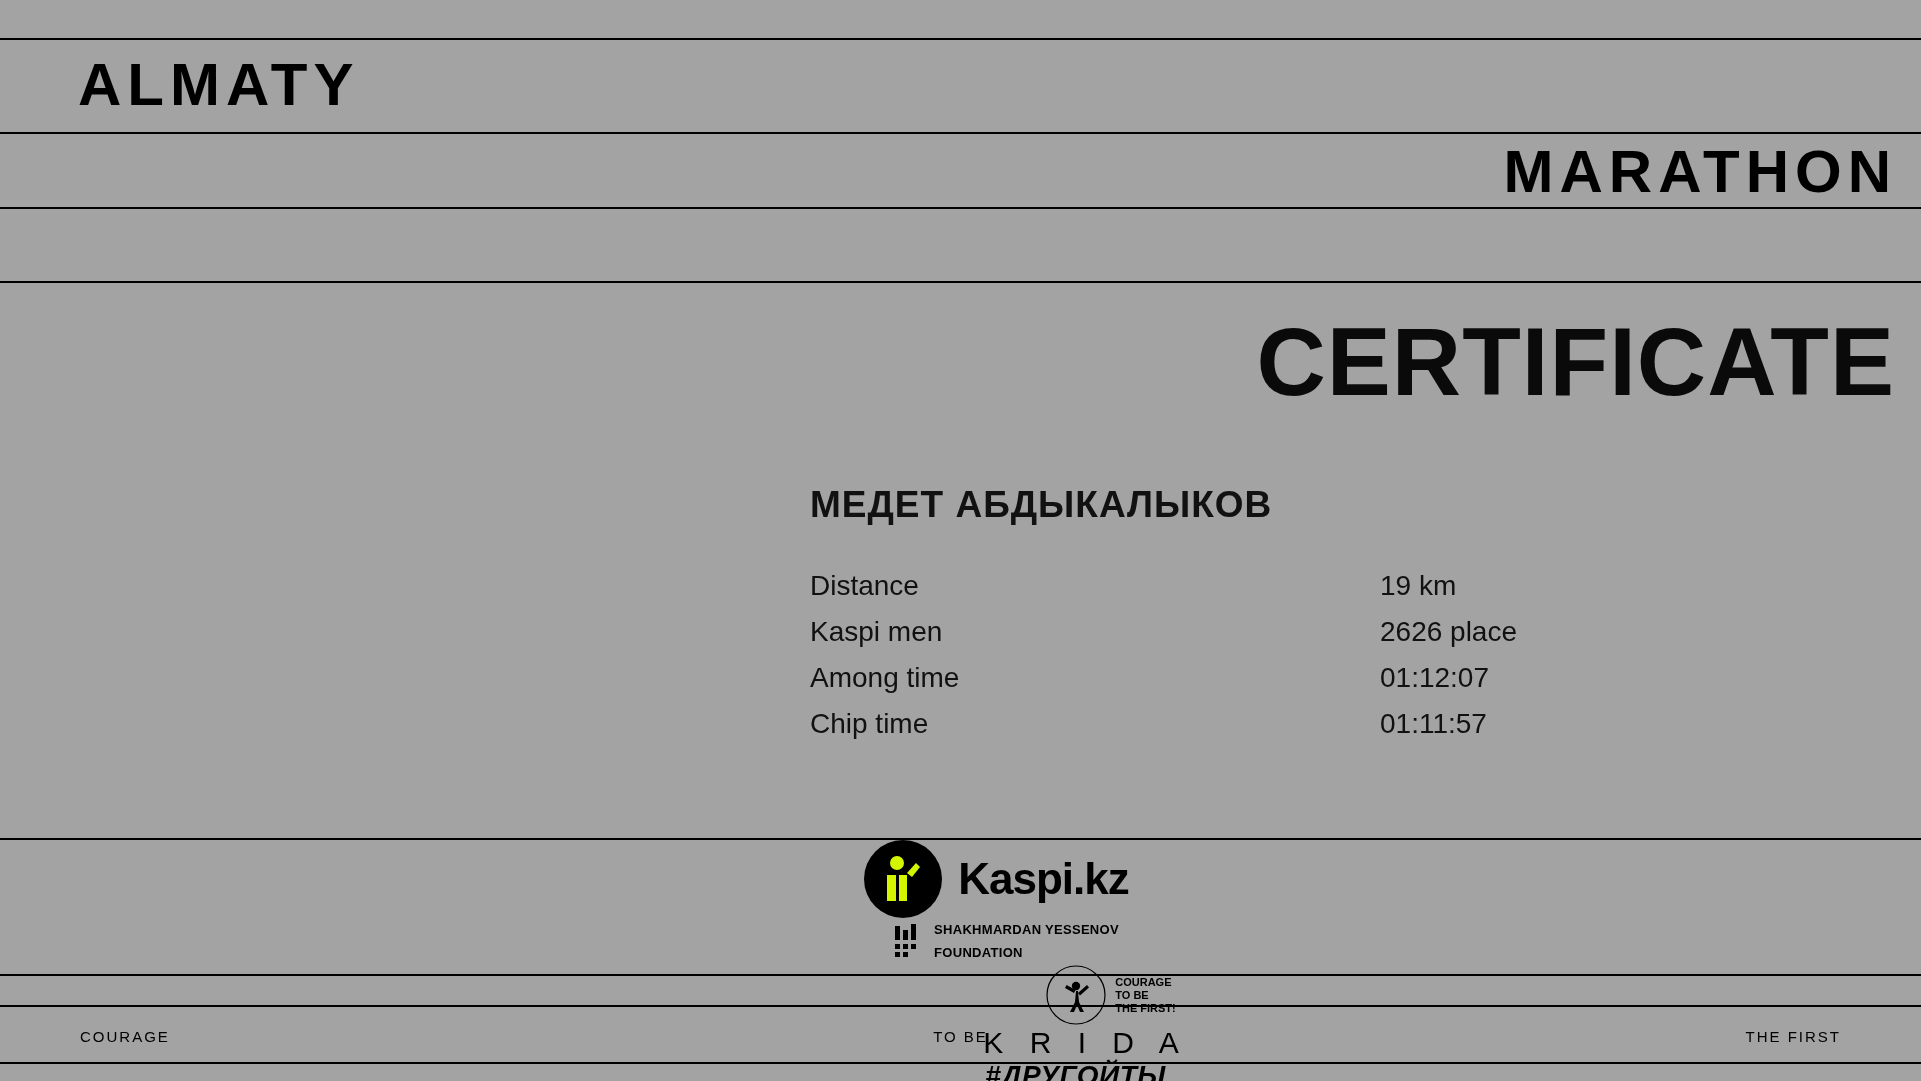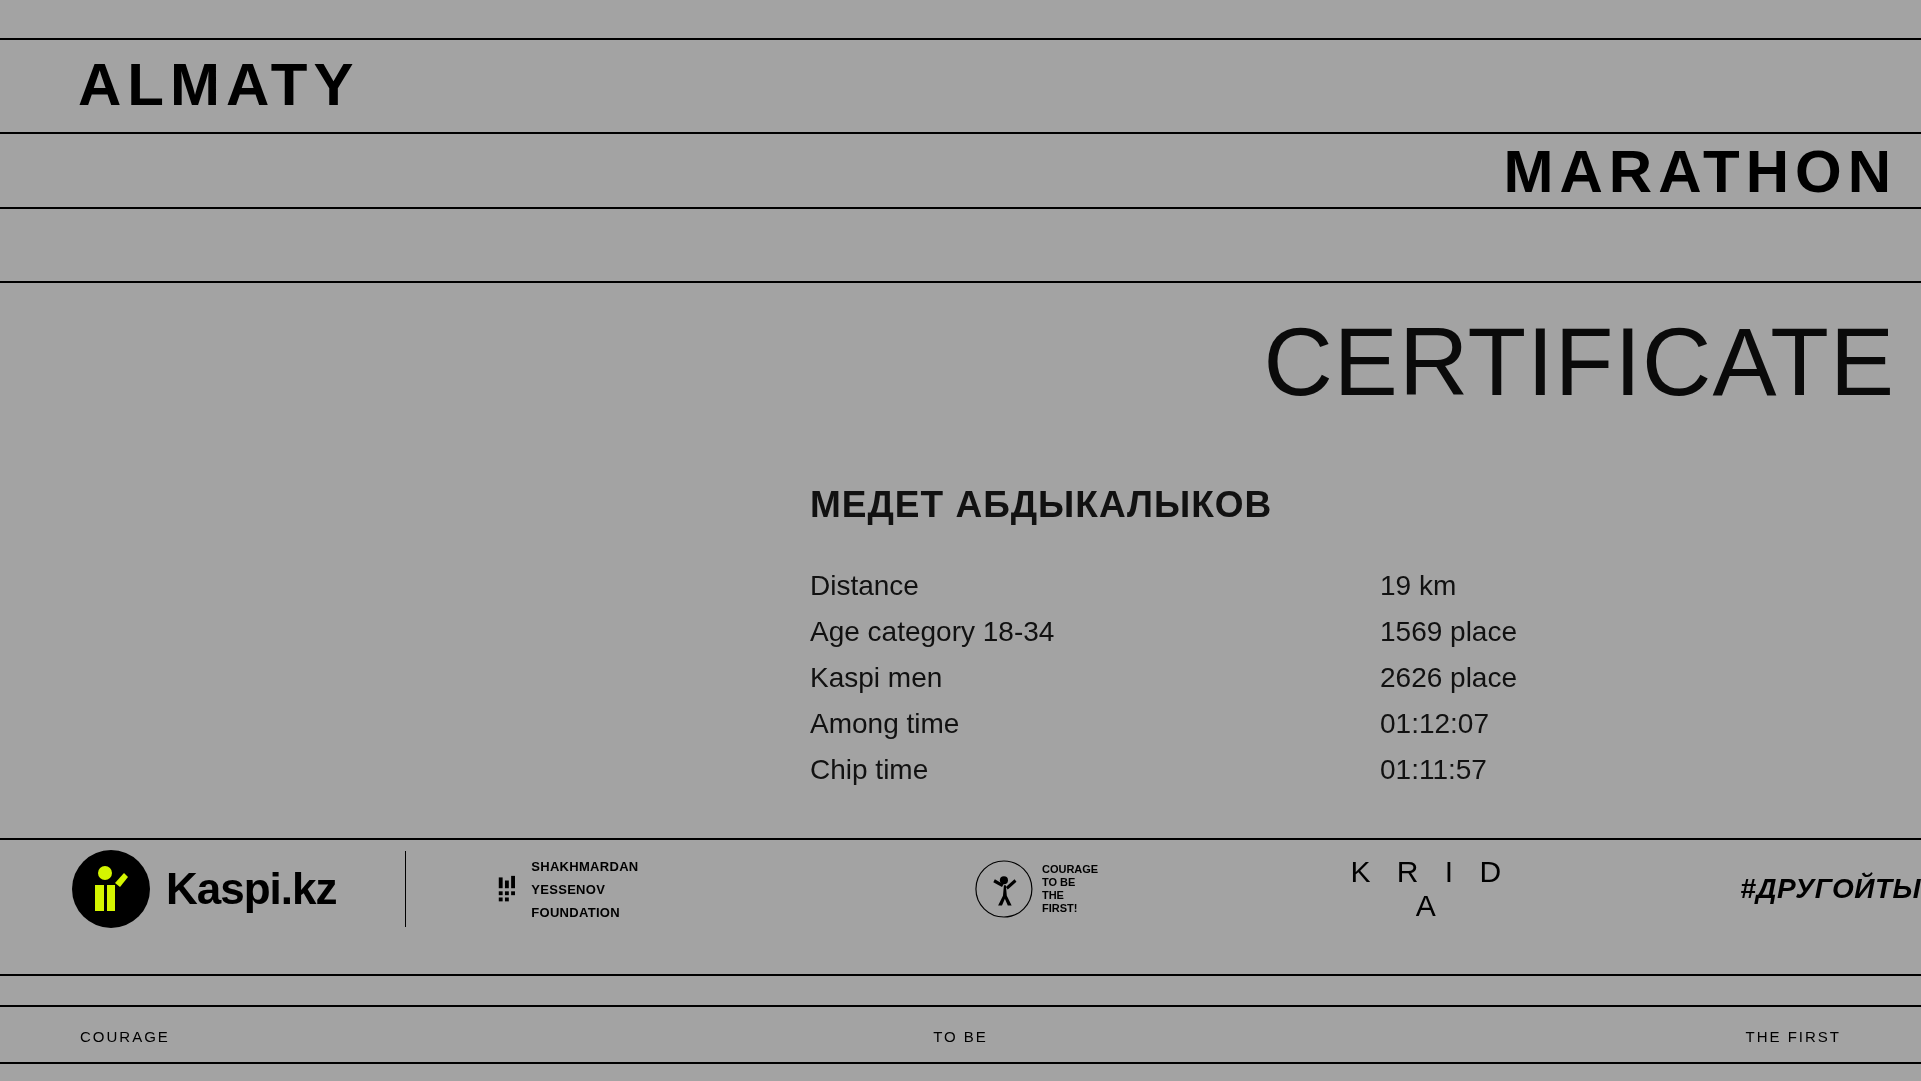--- a/index.html
+++ b/index.html
@@ -68,21 +68,21 @@
     white-space: nowrap;
   }
 
   
   .cert-title {
     position: absolute;
     right: 26px;
     top: 310px;
     font-size: 96px;
     line-height: 104px;
-    font-weight: 400;
+    font-weight: 700;
     letter-spacing: 1px;
     color: #0a0a0a;
     white-space: nowrap;
   }
 
   
   .athlete-name {
     position: absolute;
     left: 810px;
     top: 484px;
@@ -119,20 +119,21 @@
 
   
   .sponsors {
     position: absolute;
     left: 0;
     top: 840px;
     width: 100%;
     height: 98px;
     display: flex;
     align-items: center;
+    flex-direction: column;
   }
   .sponsor {
     display: flex;
     align-items: center;
     color: #000;
   }
   .sp-kaspi {
     margin-left: 72px;
     display: flex;
     align-items: center;
@@ -235,24 +236,20 @@
   <div class="wordmark marathon">MARATHON</div>
 
   <div class="cert-title">CERTIFICATE</div>
 
   <div class="athlete-name">МЕДЕТ АБДЫКАЛЫКОВ</div>
 
   <div class="results">
     <div class="result-row">
       <div class="result-label">Distance</div>
       <div class="result-value">19 km</div>
-    </div>
-    <div class="result-row">
-      <div class="result-label">Age category 18-34</div>
-      <div class="result-value">1569 place</div>
     </div>
     <div class="result-row">
       <div class="result-label">Kaspi men</div>
       <div class="result-value">2626 place</div>
     </div>
     <div class="result-row">
       <div class="result-label">Among time</div>
       <div class="result-value">01:12:07</div>
     </div>
     <div class="result-row">

